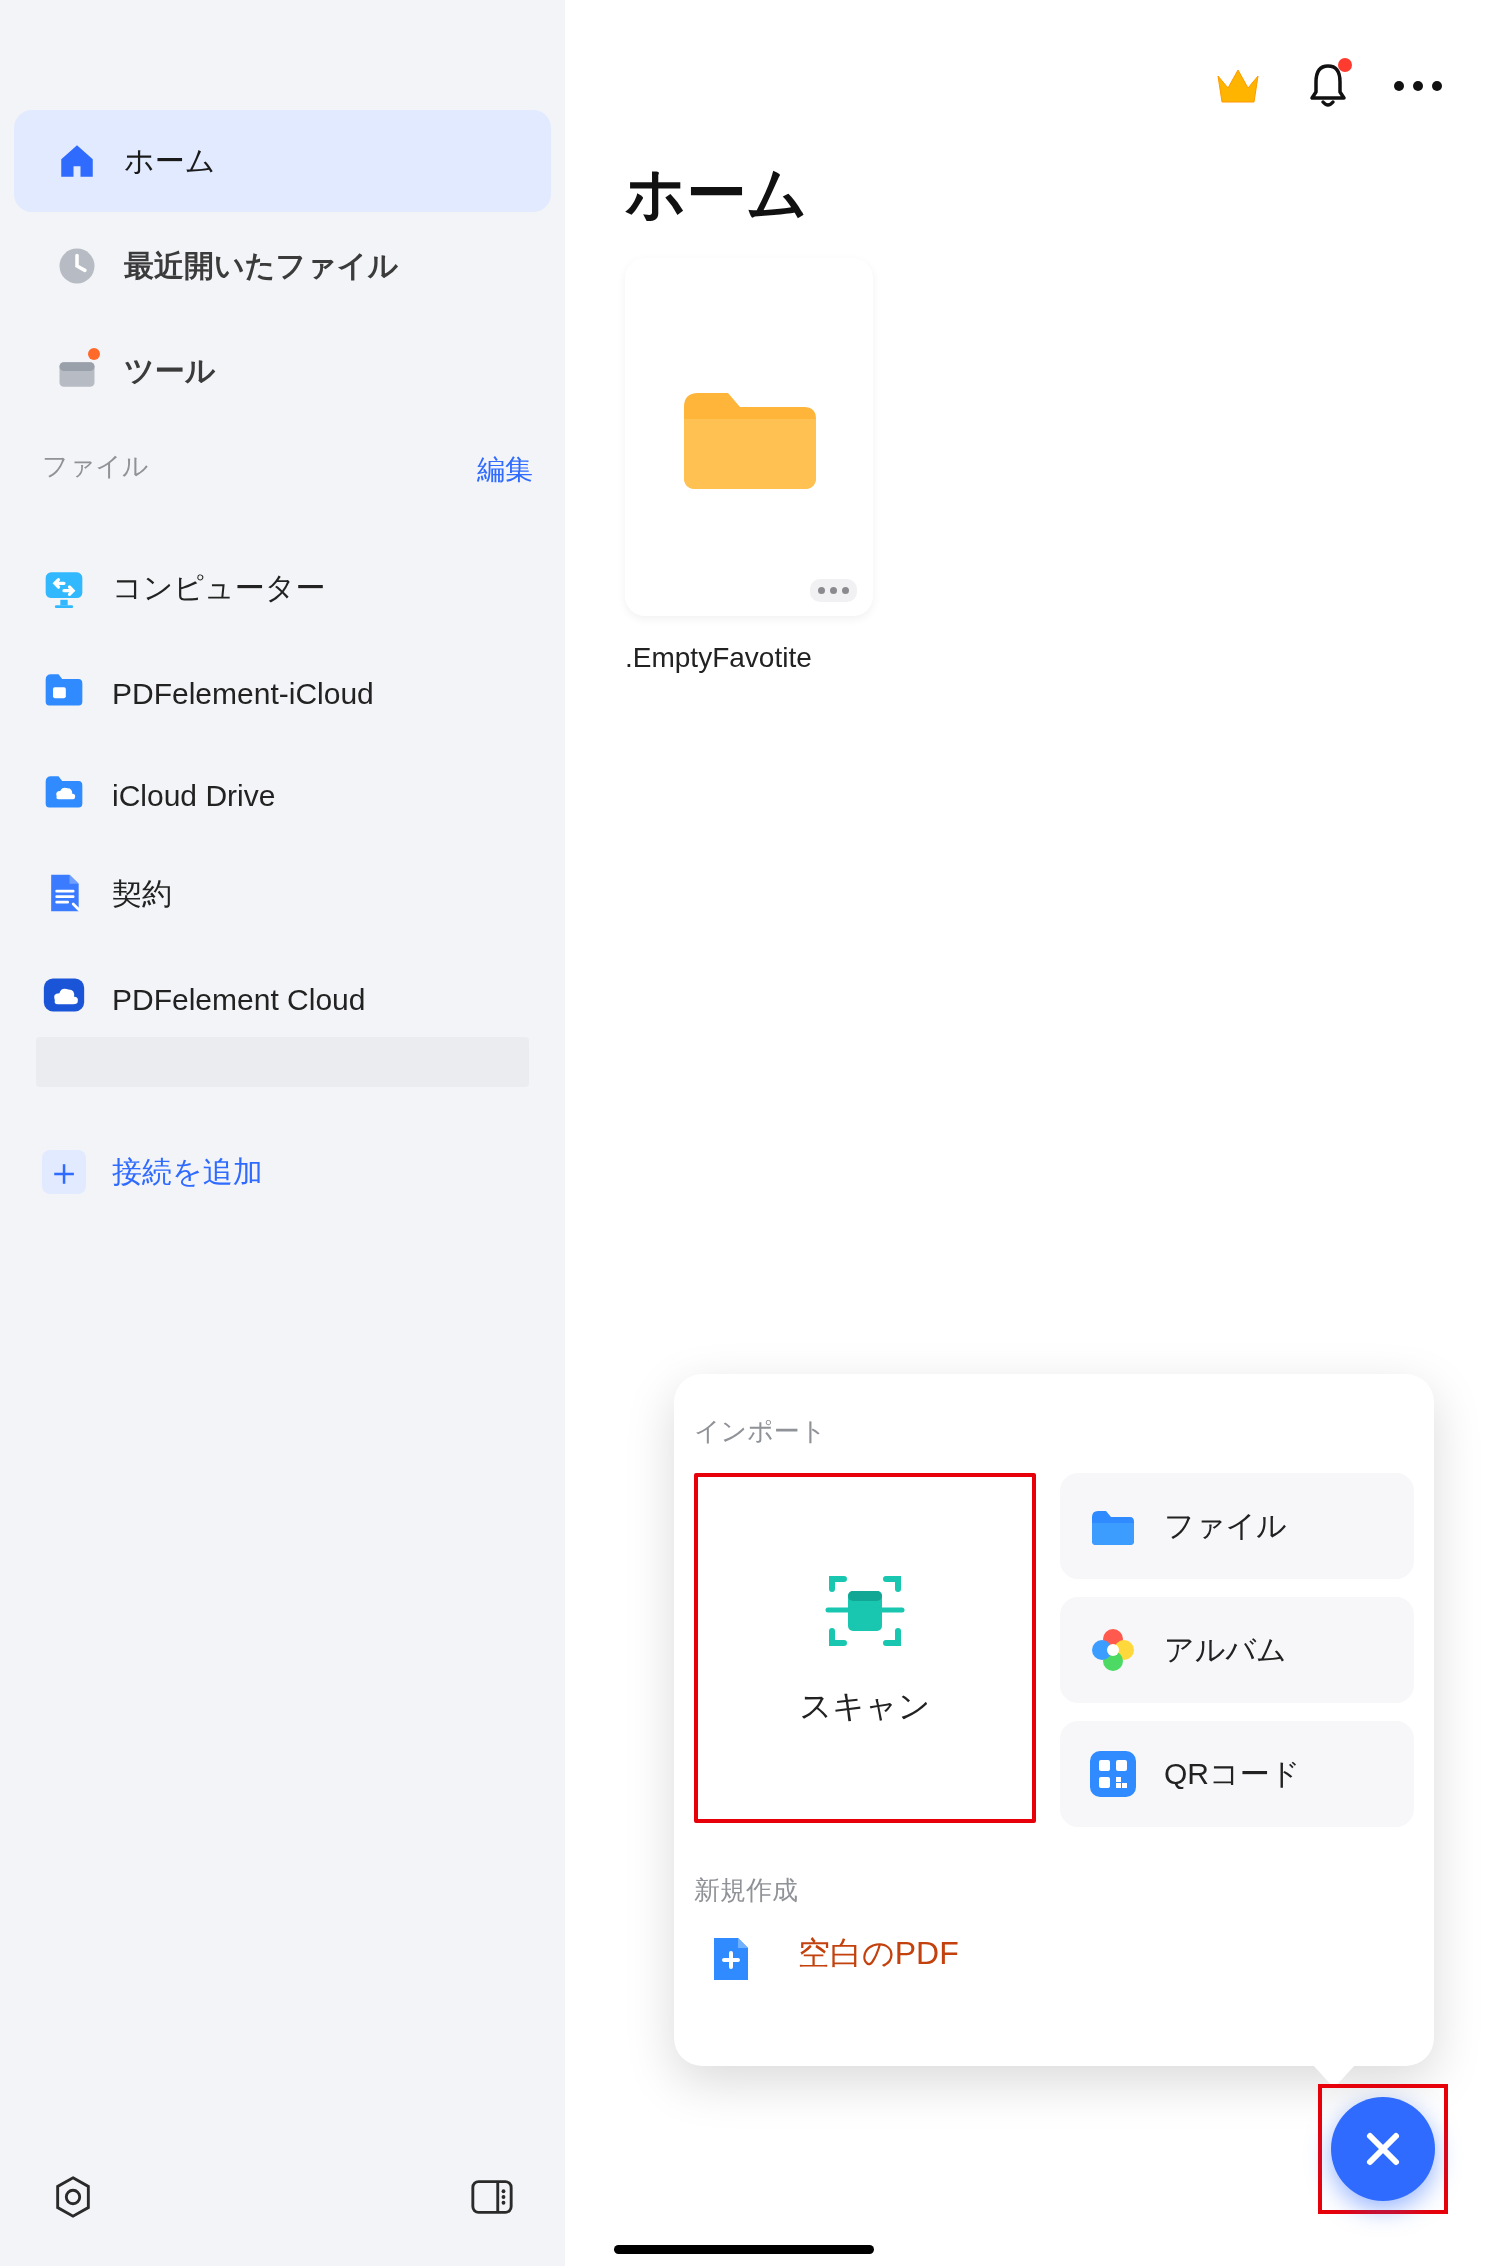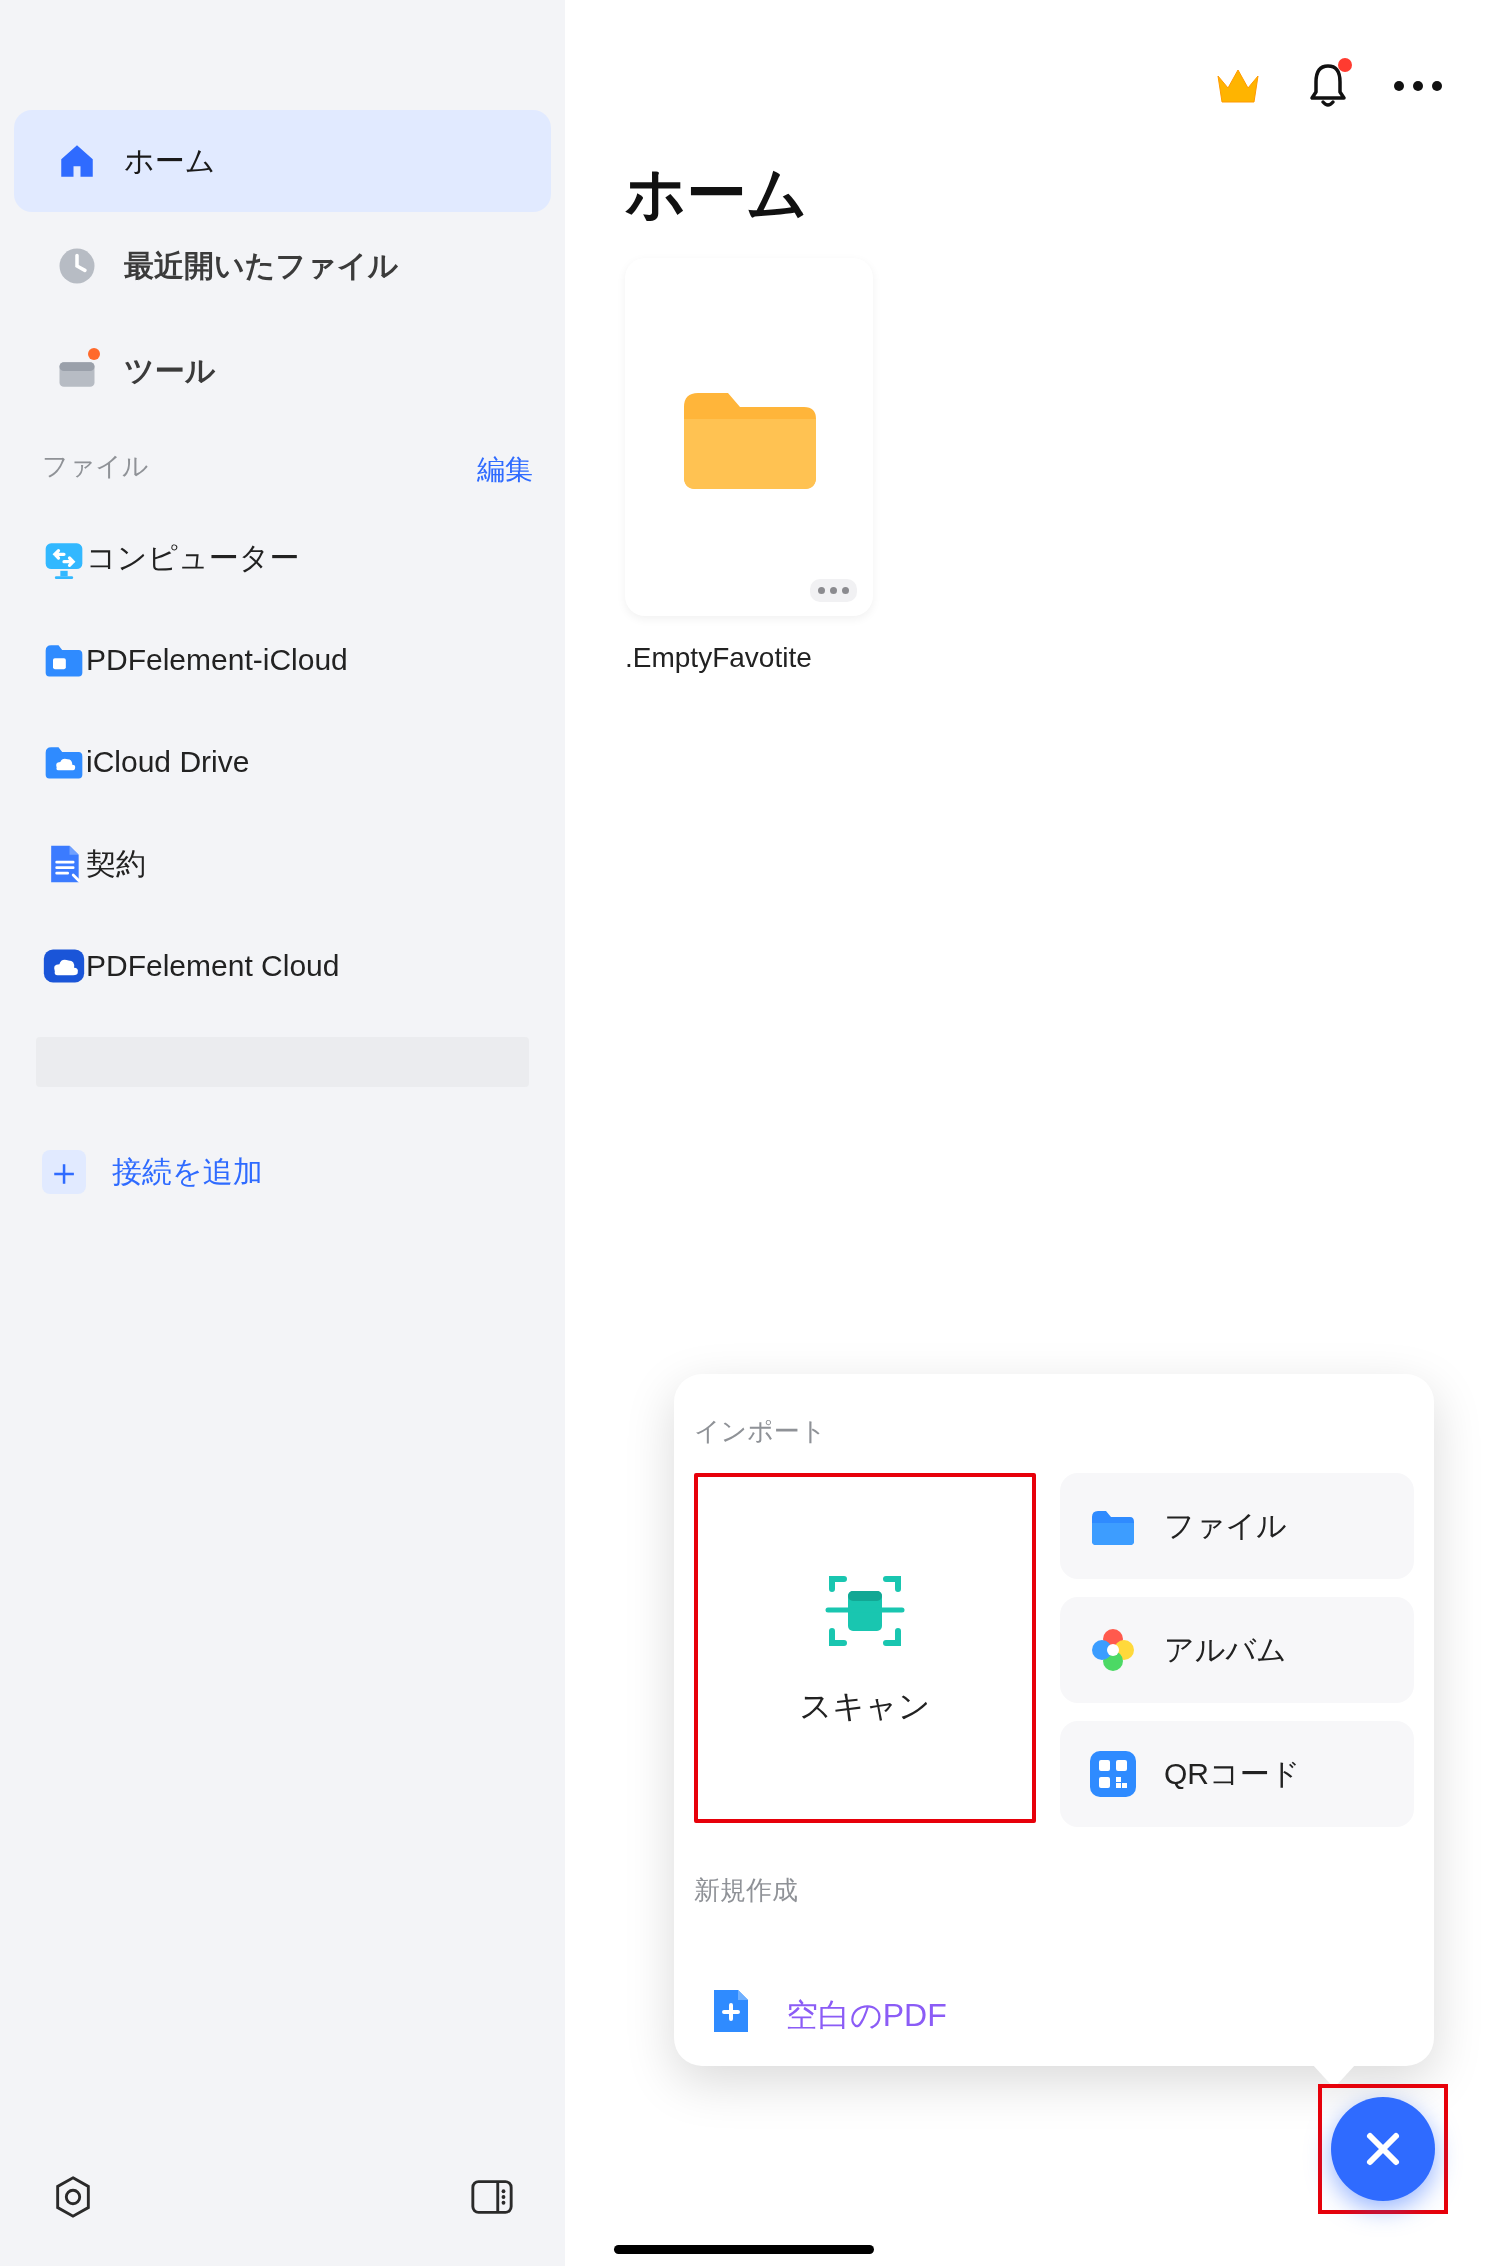--- a/index.html
+++ b/index.html
@@ -33,21 +33,21 @@
   
   .nav-item{display:flex;align-items:center;gap:26px;height:102px;padding:0 30px 0 42px;border-radius:18px;margin:0 14px 3px;font-size:30px;color:#3b3b3b;font-weight:bold;}
   .nav-item.active{background:#e1eaff;color:#1a1a1a;font-weight:400;}
   .nav-icon{width:42px;height:42px;flex:0 0 42px;display:flex;align-items:center;justify-content:center;}
   .nav-icon svg{width:100%;height:100%;}
   .badge-dot{position:absolute;width:12px;height:12px;border-radius:50%;background:#ff6a2b;}
 
   .section-hdr{display:flex;justify-content:space-between;align-items:center;padding:18px 32px 18px 42px;font-size:26px;color:#8f9297;}
   .section-hdr .edit{color:#2f6bff;font-size:28px;margin-top:8px;}
 
-  .file-item{display:flex;align-items:center;height:102px;padding:0 30px 0 42px;font-size:30px;color:#222;}
+  .file-item{display:flex;align-items:flex-end;gap:26px;height:102px;padding:0 30px 0 42px;font-size:30px;color:#222;}
   .file-icon{width:44px;height:44px;flex:0 0 44px;border-radius:8px;display:flex;align-items:center;justify-content:center;}
   .file-icon svg{width:100%;height:100%;}
 
   .sep-block{margin:20px 36px;height:50px;background:#ebecef;border-radius:4px;}
 
   .add-conn{display:flex;align-items:center;gap:26px;height:90px;padding:0 30px 0 42px;font-size:30px;color:#2f6bff;margin-top:40px;}
   .add-conn .plus-box{width:44px;height:44px;border-radius:8px;background:#e1eaff;display:flex;align-items:center;justify-content:center;color:#2f6bff;font-size:38px;line-height:0;}
 
   .sidebar-footer{position:absolute;bottom:46px;left:0;right:0;display:flex;justify-content:space-between;padding:0 50px;}
   .sidebar-footer .ic{width:46px;height:46px;}
@@ -74,21 +74,21 @@
   .popup-tail{position:absolute;bottom:-22px;right:78px;width:0;height:0;border-left:22px solid transparent;border-right:22px solid transparent;border-top:24px solid #ffffff;}
   .p-section-label{font-size:26px;color:#8f9297;margin-bottom:24px;}
   .import-row{display:flex;gap:24px;}
   .scan-tile{width:342px;height:350px;border:4px solid #e7000a;border-radius:2px;display:flex;flex-direction:column;align-items:center;justify-content:center;gap:32px;}
   .scan-tile .sc-ic{width:86px;height:86px;}
   .scan-tile .sc-label{font-size:32px;color:#222;}
   .right-col{flex:1;display:flex;flex-direction:column;gap:18px;}
   .opt{height:106px;border-radius:18px;background:#f7f7f9;display:flex;align-items:center;gap:24px;padding:0 26px;font-size:30px;color:#222;}
   .opt .oic{width:54px;height:54px;flex:0 0 54px;}
   .create-list{margin-top:46px;}
-  .create-item{display:flex;align-items:flex-end;gap:28px;height:106px;font-size:32px;color:#8b5cf6;padding:0 10px;}
+  .create-item{display:flex;align-items:flex-start;gap:40px;height:106px;font-size:32px;color:#c2410c;padding:0 10px;}
   .create-item .cic{width:54px;height:54px;flex:0 0 54px;}
 
   
   .fab-wrap{position:absolute;bottom:52px;right:40px;width:130px;height:130px;border:4px solid #e7000a;display:flex;align-items:center;justify-content:center;}
   .fab{width:104px;height:104px;border-radius:50%;background:#2f6bff;box-shadow:0 8px 24px rgba(47,107,255,0.5);display:flex;align-items:center;justify-content:center;}
   .fab svg{width:50px;height:50px;}
 
   
   .home-ind{position:absolute;bottom:12px;left:50%;transform:translateX(-50%);width:260px;height:9px;border-radius:5px;background:#000;}
 </style>

